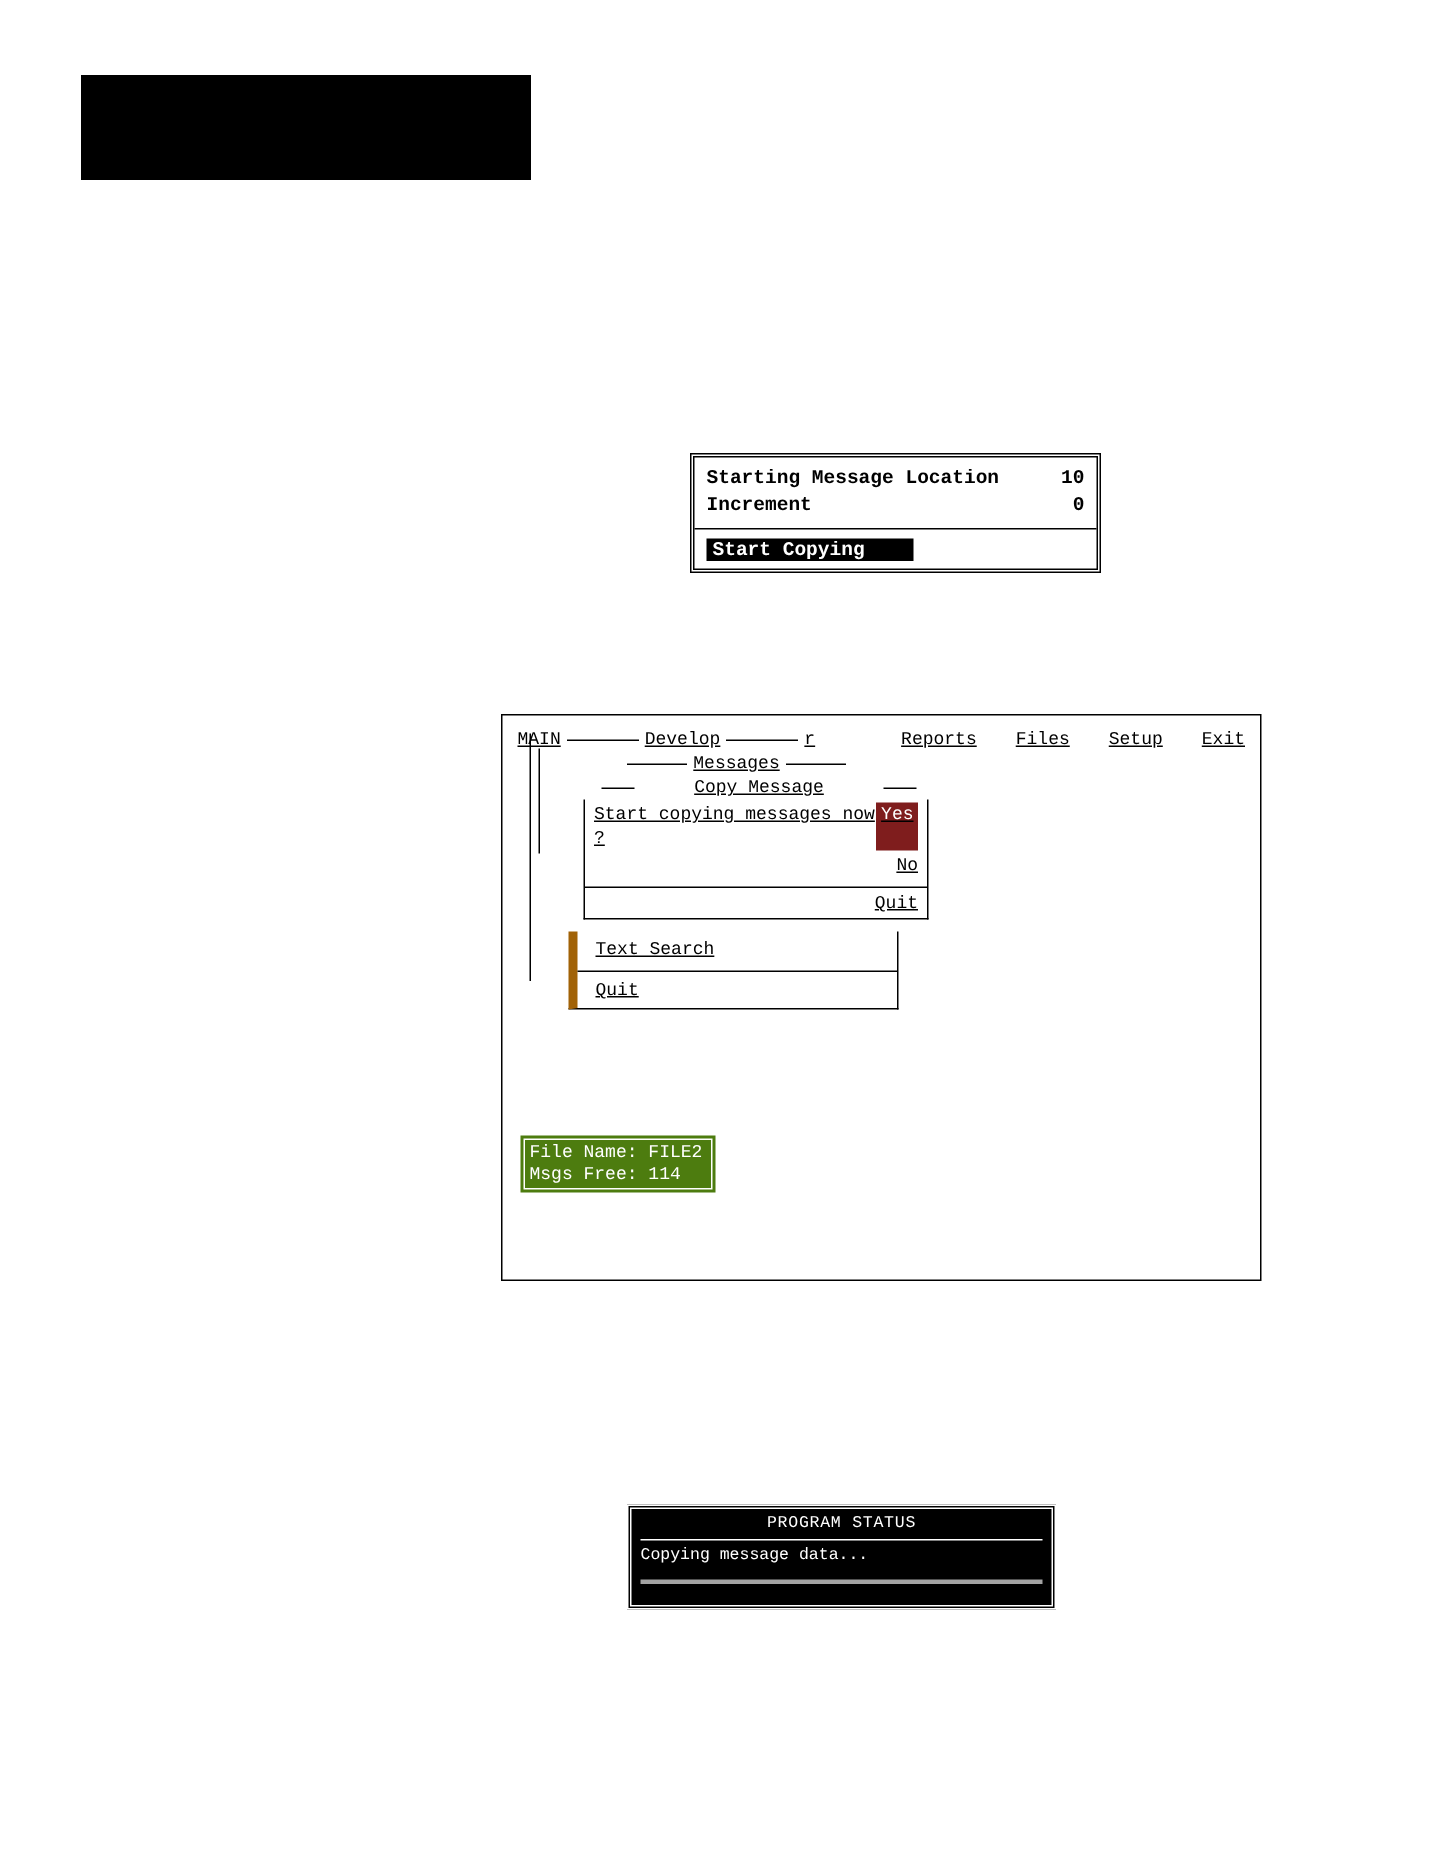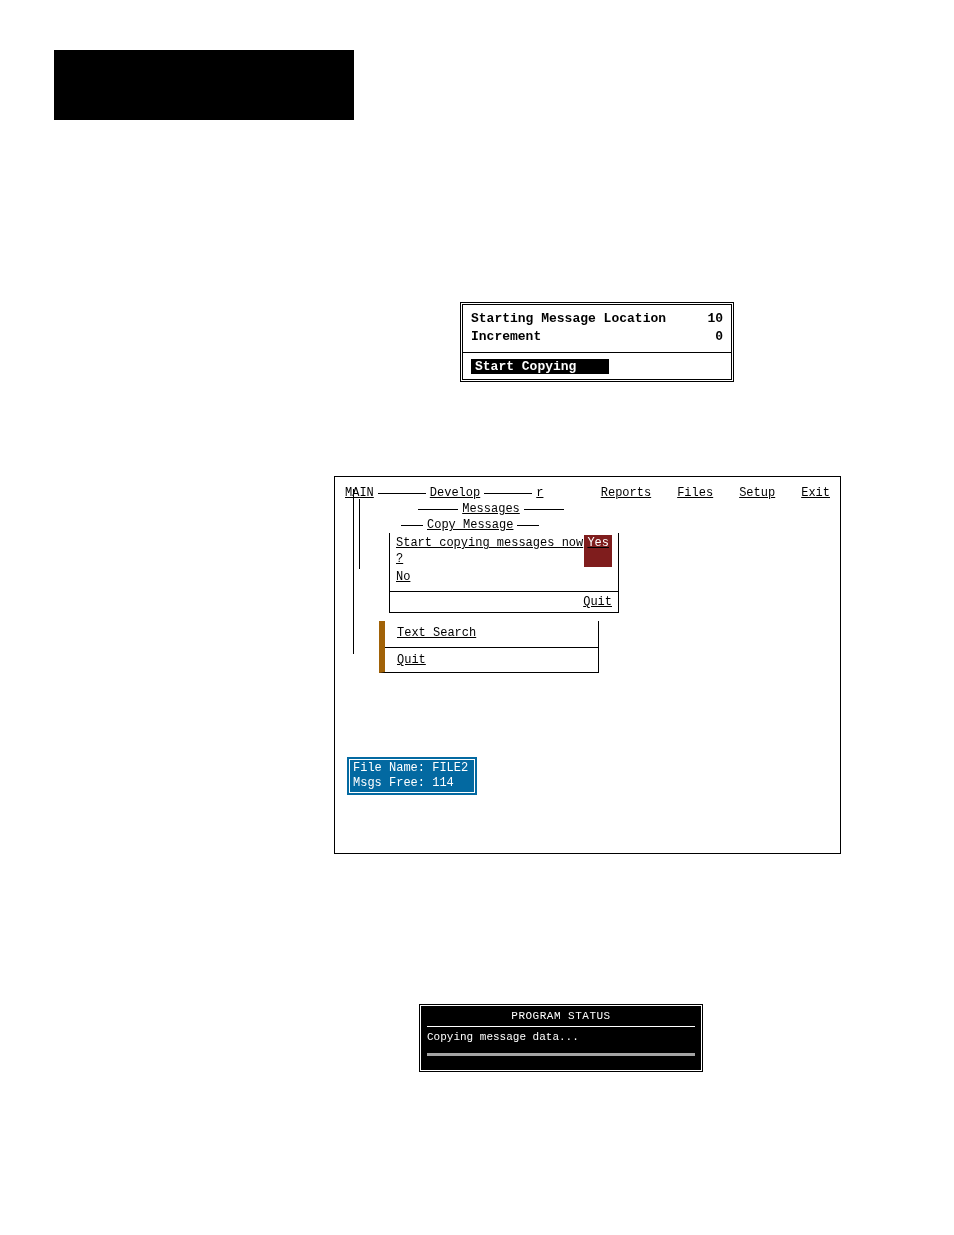--- a/index.html
+++ b/index.html
@@ -109,21 +109,21 @@
   }
   .messages-bar .bar {
     display:flex; align-items:center; justify-content:center;
   }
 
   .copy-title {
     position: relative;
     left: 52px;
     width: 218px;
     text-align: center;
-    display:flex; align-items:center; justify-content:flex-start;
+    display:flex; align-items:center; justify-content:space-between;
   }
 
   .copybox {
     position: relative;
     left: 44px;
     width: 230px;
     border-left: 1px solid #000;
     border-right: 1px solid #000;
     border-bottom: 1px solid #000;
     padding: 2px 6px;
@@ -132,20 +132,21 @@
   .copybox .question {
     display: flex;
     justify-content: space-between;
   }
   .yes {
     background: #7f1d1d;
     color: #fff;
     padding: 0 3px;
   }
   .copybox .opt {
+    text-align: right;
     margin-top: 2px;
   }
   .copybox .quitline {
     border-top: 1px solid #000;
     margin: 6px -6px 0;
     padding: 2px 6px 0;
     text-align:right;
   }
 
   .lowerbox {
@@ -179,21 +180,21 @@
     width:0;
     border-left:1px solid #000;
     height:70px;
   }
 
   .fileinfo {
     position: absolute;
     left: 12px;
     bottom: 58px;
     width: 130px;
-    background: #0369a1;
+    background: #4d7c0f;
     color: #fff;
     padding: 4px 6px;
     font-size: 12px;
     line-height: 15px;
     box-sizing: border-box;
   }
   .fileinfo-border {
     border: 1px solid #fff;
     position:absolute;
     left:2px; top:2px; right:2px; bottom:2px;

